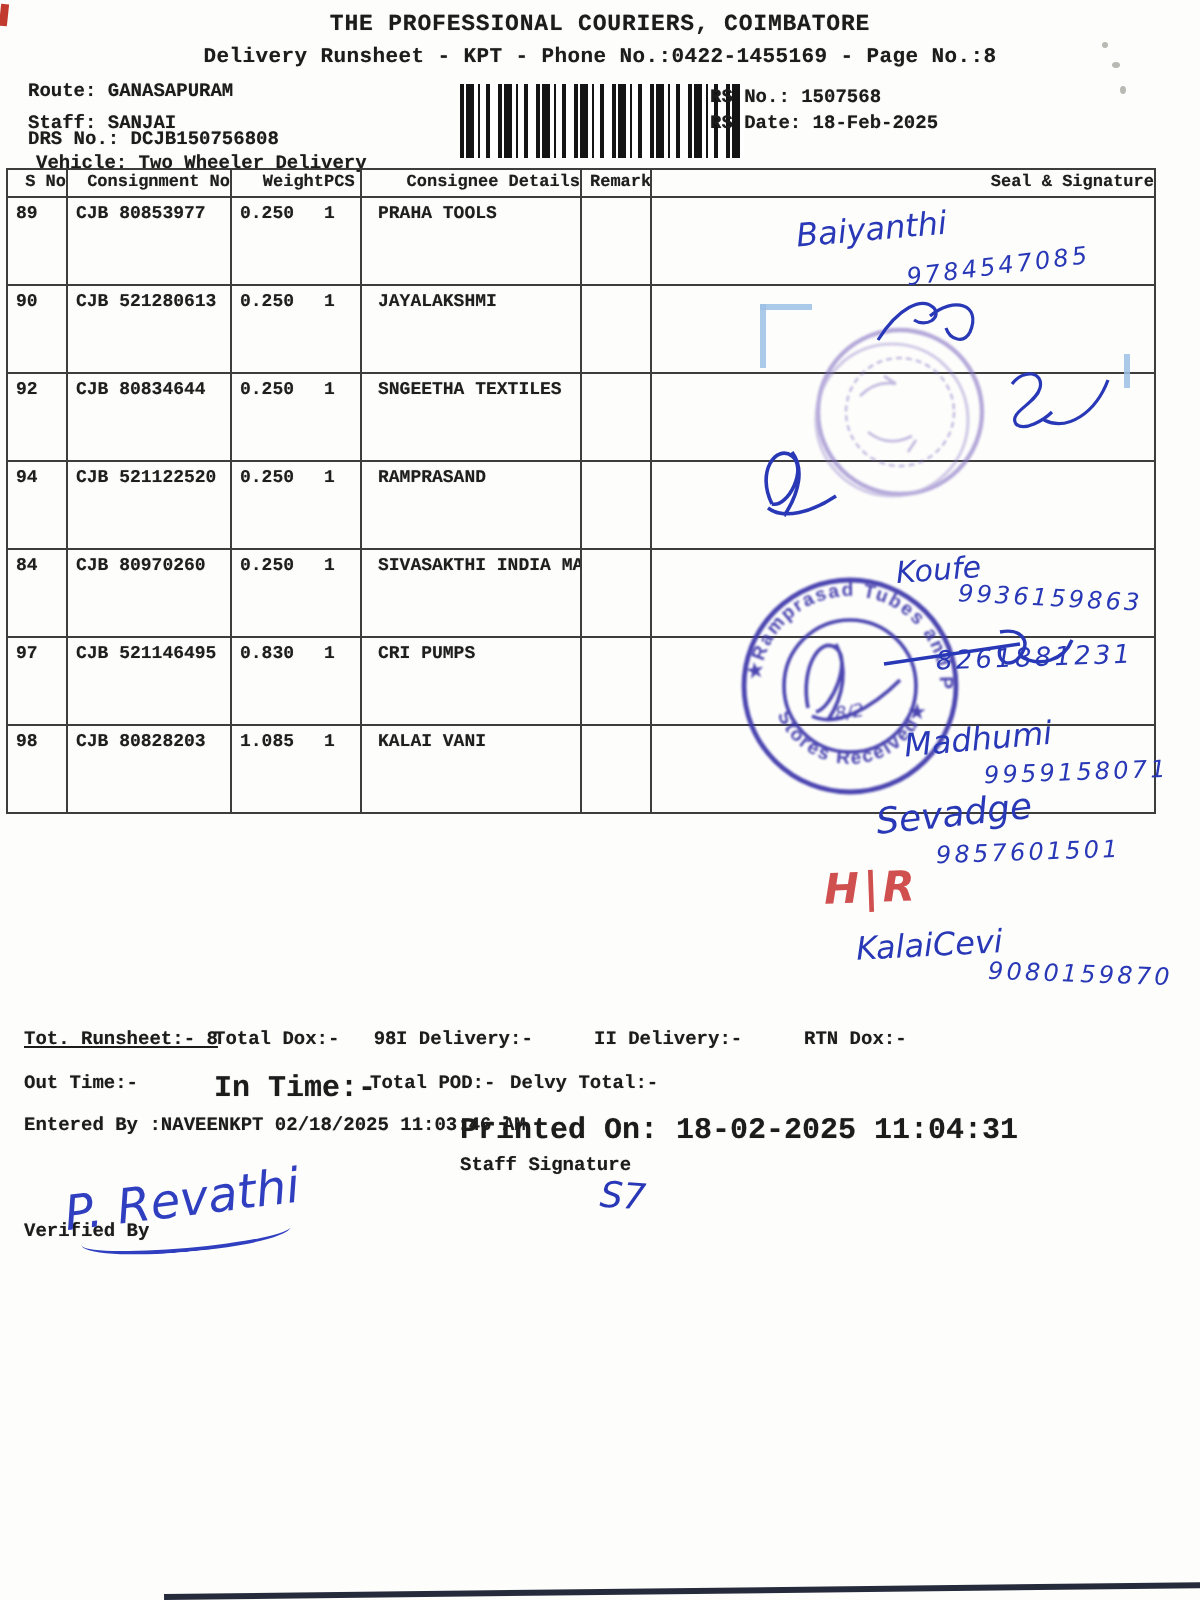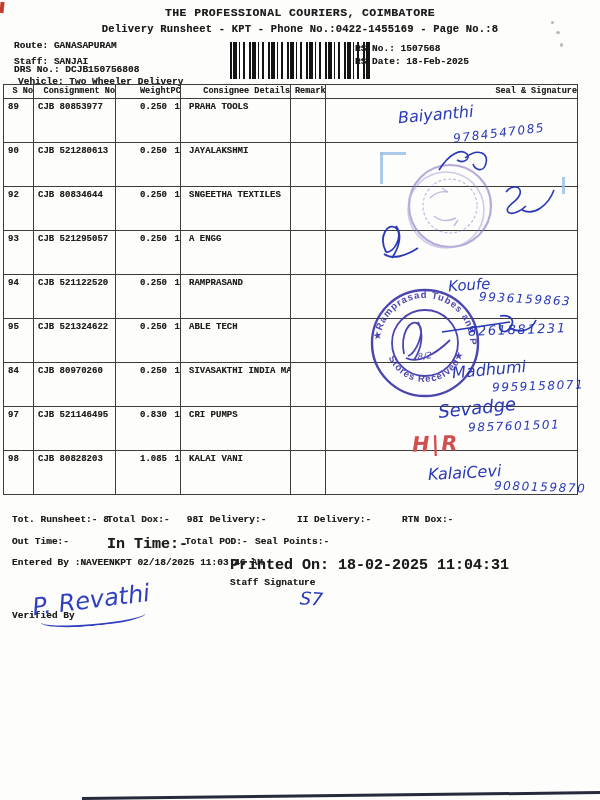--- a/index.html
+++ b/index.html
@@ -13,21 +13,21 @@
     background:
       repeating-linear-gradient(90deg,#141414 0 2px,#fff 2px 3px,#141414 3px 7px,#fff 7px 9px,#141414 9px 10px,#fff 10px 13px,#141414 13px 15px,#fff 15px 19px),
       #fff;}
   
   table{position:absolute;left:3px;top:84px;width:574px;border-collapse:collapse;table-layout:fixed;}
   th,td{border:1px solid #3d3d3d;font-family:"Liberation Mono",monospace;
         font-weight:700;color:#1e1e1e;vertical-align:top;overflow:hidden;
         text-shadow:0 0 .4px rgba(40,40,40,.5);}
   th{font-size:8.5px;height:12px;text-align:right;padding:1px 0 0 4px;white-space:nowrap;}
   td{font-size:9px;height:40px;padding:3px 0 0 4px;white-space:nowrap;}
-  .wcell{display:flex;margin-left:20px;}
+  .wcell{display:flex;}
   .wcell .w{width:42px;}
   
   .hw{position:absolute;font-family:"DejaVu Sans",sans-serif;font-style:italic;
       color:#2838b6;white-space:nowrap;}
   .hw-num{letter-spacing:1.6px;font-size:12px;}
   .red-ink{color:#d05050;}
   .swash{position:absolute;border-bottom:2px solid #2f3fc0;border-radius:50%/8px;}
   .cyan{position:absolute;background:#9cc0e4;opacity:.85;}
   .stampwrap{position:absolute;filter:blur(.4px);}
   .edge{position:absolute;background:#262b3c;}
@@ -105,55 +105,29 @@
           <span class="wcell">
             <span class="w">0.250</span>
             <span>1</span>
           </span>
         </td>
     <td style="padding-left:8px;margin-top:11px;">SNGEETHA TEXTILES</td>
     <td></td>
     <td></td>
   </tr>
   <tr>
-    <td>93</td>
-    <td>CJB 521295057</td>
-    <td>
-          <span class="wcell">
-            <span class="w">0.250</span>
-            <span>1</span>
-          </span>
-        </td>
-    <td style="padding-left:8px;">A ENGG</td>
-    <td></td>
-    <td></td>
-  </tr>
-  <tr>
     <td>94</td>
     <td>CJB 521122520</td>
     <td>
           <span class="wcell">
             <span class="w">0.250</span>
             <span>1</span>
           </span>
         </td>
     <td style="padding-left:8px;">RAMPRASAND</td>
-    <td></td>
-    <td></td>
-  </tr>
-  <tr>
-    <td>95</td>
-    <td>CJB 521324622</td>
-    <td>
-          <span class="wcell">
-            <span class="w">0.250</span>
-            <span>1</span>
-          </span>
-        </td>
-    <td style="padding-left:8px;">ABLE TECH</td>
     <td></td>
     <td></td>
   </tr>
   <tr>
     <td>84</td>
     <td>CJB 80970260</td>
     <td>
           <span class="wcell">
             <span class="w">0.250</span>
             <span>1</span>
@@ -251,30 +225,30 @@
 <div class="hw hw-num" style="left:492px;top:379px;transform:rotate(-2deg);">9959158071</div>
 
 <div class="hw" style="left:438px;top:397px;font-size:18px;transform:rotate(-6deg);">Sevadge</div>
 <div class="hw hw-num" style="left:468px;top:419px;transform:rotate(-2deg);">9857601501</div>
 
 <div class="hw red-ink" style="left:412px;top:432px;font-size:21px;font-weight:bold;letter-spacing:2px;transform:rotate(-2deg);">H|R</div>
 
 <div class="hw" style="left:428px;top:463px;font-size:16px;transform:rotate(-3deg);">KalaiCevi</div>
 <div class="hw hw-num" style="left:494px;top:480px;transform:rotate(2deg);">9080159870</div>
 
-<div class="print" style="left:12px;top:514px;font-size:9.5px;">Tot. Runsheet:- 8</div>
+<div class="print" style="left:12px;top:514px;font-size:9.5px;text-decoration:underline;">Tot. Runsheet:- 8</div>
 <div class="print" style="left:107px;top:514px;font-size:9.5px;">Total Dox:-   98</div>
 <div class="print" style="left:198px;top:514px;font-size:9.5px;">I Delivery:-</div>
 <div class="print" style="left:297px;top:514px;font-size:9.5px;">II Delivery:-</div>
 <div class="print" style="left:402px;top:514px;font-size:9.5px;">RTN Dox:-</div>
 
 <div class="print" style="left:12px;top:536px;font-size:9.5px;">Out Time:-</div>
 <div class="print" style="left:107px;top:536px;font-size:15px;">In Time:-</div>
 <div class="print" style="left:185px;top:536px;font-size:9.5px;">Total POD:-</div>
-<div class="print" style="left:255px;top:536px;font-size:9.5px;">Seal Points:-</div>
+<div class="print" style="left:255px;top:536px;font-size:9.5px;">Delvy Total:-</div>
 
 <div class="print" style="left:12px;top:557px;font-size:9.5px;">Entered By :NAVEENKPT 02/18/2025 11:03:46 AM</div>
 <div class="print" style="left:230px;top:557px;font-size:15px;">Printed On: 18-02-2025 11:04:31</div>
 
 <div class="print" style="left:12px;top:610px;font-size:9.5px;">Verified By</div>
 <div class="print" style="left:230px;top:577px;font-size:9.5px;">Staff Signature</div>
 
 <div class="hw" style="left:32px;top:586px;font-size:24px;color:#2f3fc0;transform:rotate(-7deg);">P. Revathi</div>
 <div class="swash" style="left:40px;top:600px;width:105px;height:24px;transform:rotate(-5deg);"></div>
 <div class="hw" style="left:300px;top:588px;font-size:18px;transform:rotate(4deg);">S7</div>

